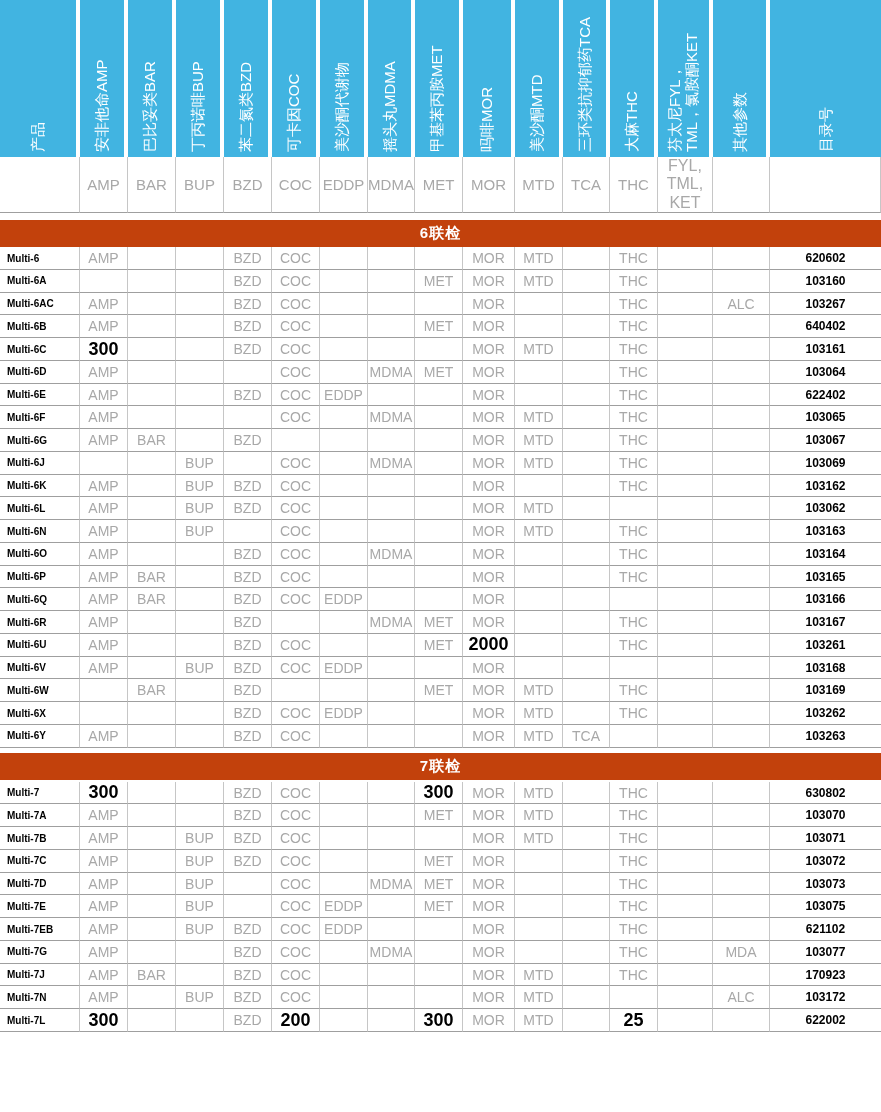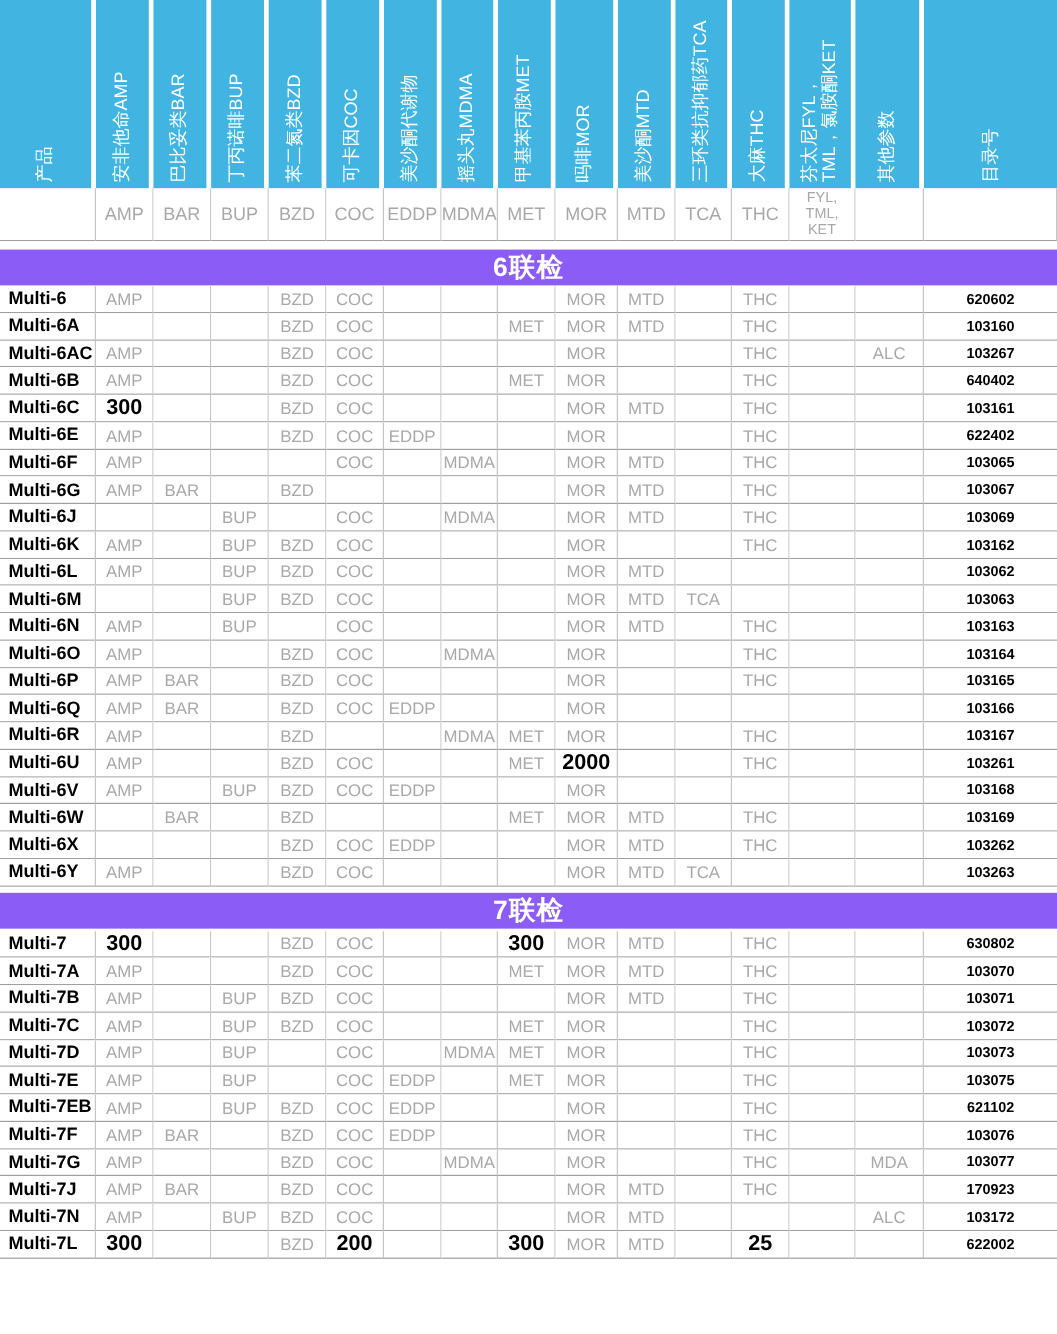--- a/index.html
+++ b/index.html
@@ -25,41 +25,41 @@
     text-align:left;white-space:pre-line;
   }
 
   
   tr.abbr-row{height:44px;}
   td.acell{
     background:#fff;color:#a8a8a8;font-size:15px;text-align:center;
     border-right:1px solid #c6c6c6;border-bottom:1px solid #9f9f9f;
     white-space:pre-line;
   }
-  td.acell.small{font-size:12px;line-height:1.15;}
+  td.acell.small{font-size:16px;line-height:1.15;}
 
   
   tr.gap7{height:7px;} tr.gap5{height:5px;} tr.gap2{height:2px;}
   tr.gap7 td,tr.gap5 td,tr.gap2 td{background:#fff;border:none;}
   tr.band-row{height:27px;}
   td.band{
-    background:#8b5cf6;color:#ffffff;font-weight:700;font-size:22px;
+    background:#c2410c;color:#ffffff;font-weight:700;font-size:15px;
     text-align:center;letter-spacing:1px;
   }
 
   
   tr.data-row{height:22.75px;}
   td.dcell{
     color:#a8a8a8;font-size:14px;text-align:center;background:#fff;
     border-right:1px solid #c6c6c6;border-bottom:1px solid #9f9f9f;
     white-space:nowrap;
   }
   td.dcell.val-num{color:#000;font-weight:700;font-size:18px;}
   td.pcell{
-    color:#000;font-weight:700;font-size:15px;text-align:left;
+    color:#000;font-weight:700;font-size:10px;text-align:left;
     padding-left:7px;background:#fff;
     border-right:1px solid #c6c6c6;border-bottom:1px solid #9f9f9f;
     white-space:nowrap;
   }
   td.ccell{
     color:#000;font-weight:700;font-size:12px;text-align:center;background:#fff;
     border-bottom:1px solid #9f9f9f;white-space:nowrap;
   }
 </style>
 </head>
@@ -278,20 +278,38 @@
           <td class="dcell"></td>
           <td class="dcell">MOR</td>
           <td class="dcell">MTD</td>
           <td class="dcell"></td>
           <td class="dcell">THC</td>
           <td class="dcell"></td>
           <td class="dcell"></td>
           <td class="ccell">103161</td>
         </tr>
         <tr class="data-row">
+          <td class="pcell">Multi-6D</td>
+          <td class="dcell">AMP</td>
+          <td class="dcell"></td>
+          <td class="dcell"></td>
+          <td class="dcell"></td>
+          <td class="dcell">COC</td>
+          <td class="dcell"></td>
+          <td class="dcell">MDMA</td>
+          <td class="dcell">MET</td>
+          <td class="dcell">MOR</td>
+          <td class="dcell"></td>
+          <td class="dcell"></td>
+          <td class="dcell">THC</td>
+          <td class="dcell"></td>
+          <td class="dcell"></td>
+          <td class="ccell">103064</td>
+        </tr>
+        <tr class="data-row">
           <td class="pcell">Multi-6E</td>
           <td class="dcell">AMP</td>
           <td class="dcell"></td>
           <td class="dcell"></td>
           <td class="dcell">BZD</td>
           <td class="dcell">COC</td>
           <td class="dcell">EDDP</td>
           <td class="dcell"></td>
           <td class="dcell"></td>
           <td class="dcell">MOR</td>
@@ -384,38 +402,20 @@
           <td class="dcell"></td>
           <td class="dcell"></td>
           <td class="dcell"></td>
           <td class="dcell">MOR</td>
           <td class="dcell">MTD</td>
           <td class="dcell"></td>
           <td class="dcell"></td>
           <td class="dcell"></td>
           <td class="dcell"></td>
           <td class="ccell">103062</td>
-        </tr>
-        <tr class="data-row">
-          <td class="pcell">Multi-6M</td>
-          <td class="dcell"></td>
-          <td class="dcell"></td>
-          <td class="dcell">BUP</td>
-          <td class="dcell">BZD</td>
-          <td class="dcell">COC</td>
-          <td class="dcell"></td>
-          <td class="dcell"></td>
-          <td class="dcell"></td>
-          <td class="dcell">MOR</td>
-          <td class="dcell">MTD</td>
-          <td class="dcell">TCA</td>
-          <td class="dcell"></td>
-          <td class="dcell"></td>
-          <td class="dcell"></td>
-          <td class="ccell">103063</td>
         </tr>
         <tr class="data-row">
           <td class="pcell">Multi-6N</td>
           <td class="dcell">AMP</td>
           <td class="dcell"></td>
           <td class="dcell">BUP</td>
           <td class="dcell"></td>
           <td class="dcell">COC</td>
           <td class="dcell"></td>
           <td class="dcell"></td>
@@ -717,38 +717,20 @@
           <td class="dcell">EDDP</td>
           <td class="dcell"></td>
           <td class="dcell"></td>
           <td class="dcell">MOR</td>
           <td class="dcell"></td>
           <td class="dcell"></td>
           <td class="dcell">THC</td>
           <td class="dcell"></td>
           <td class="dcell"></td>
           <td class="ccell">621102</td>
-        </tr>
-        <tr class="data-row">
-          <td class="pcell">Multi-7F</td>
-          <td class="dcell">AMP</td>
-          <td class="dcell">BAR</td>
-          <td class="dcell"></td>
-          <td class="dcell">BZD</td>
-          <td class="dcell">COC</td>
-          <td class="dcell">EDDP</td>
-          <td class="dcell"></td>
-          <td class="dcell"></td>
-          <td class="dcell">MOR</td>
-          <td class="dcell"></td>
-          <td class="dcell"></td>
-          <td class="dcell">THC</td>
-          <td class="dcell"></td>
-          <td class="dcell"></td>
-          <td class="ccell">103076</td>
         </tr>
         <tr class="data-row">
           <td class="pcell">Multi-7G</td>
           <td class="dcell">AMP</td>
           <td class="dcell"></td>
           <td class="dcell"></td>
           <td class="dcell">BZD</td>
           <td class="dcell">COC</td>
           <td class="dcell"></td>
           <td class="dcell">MDMA</td>

